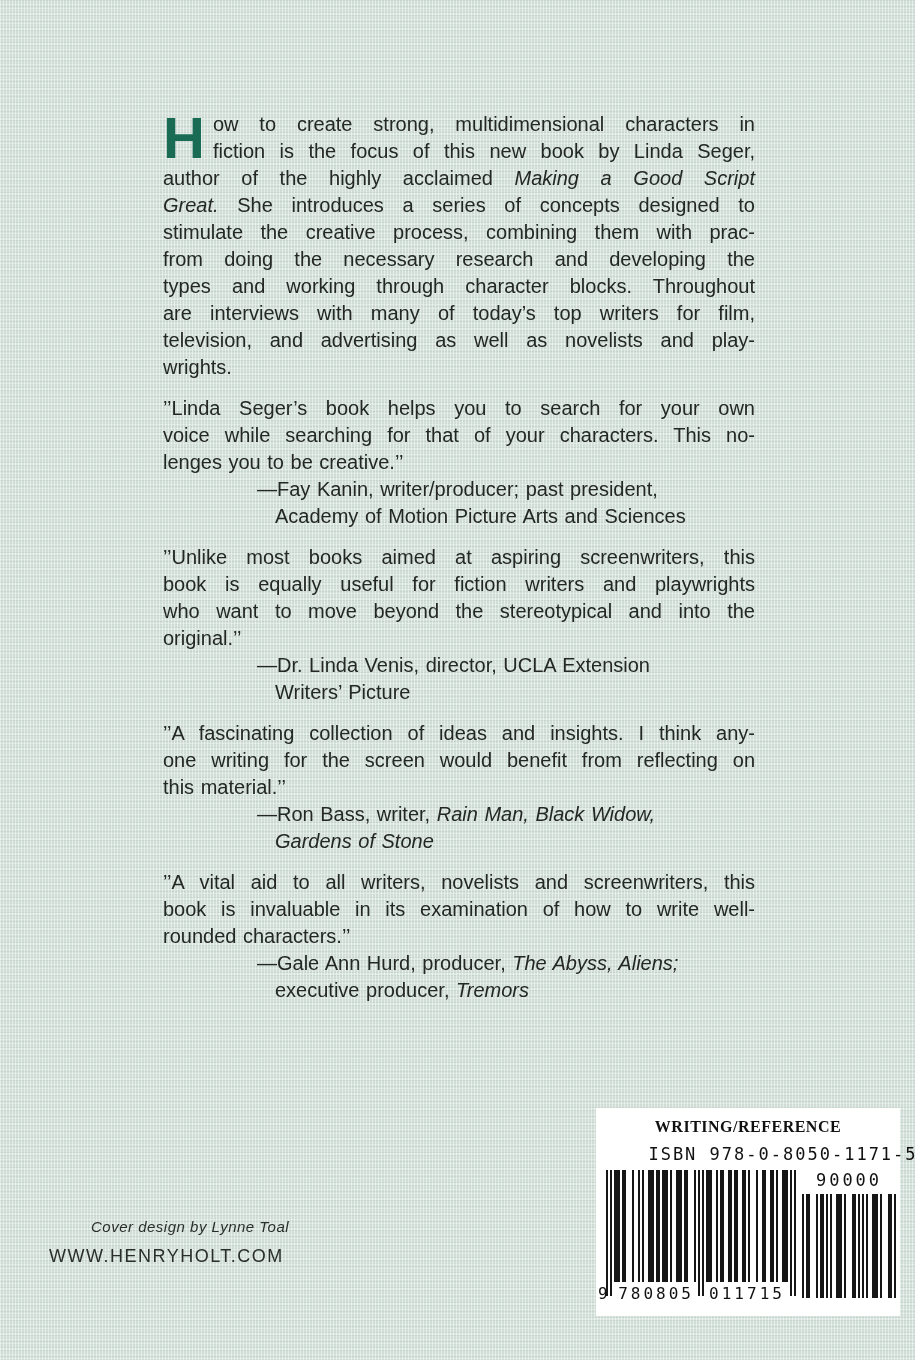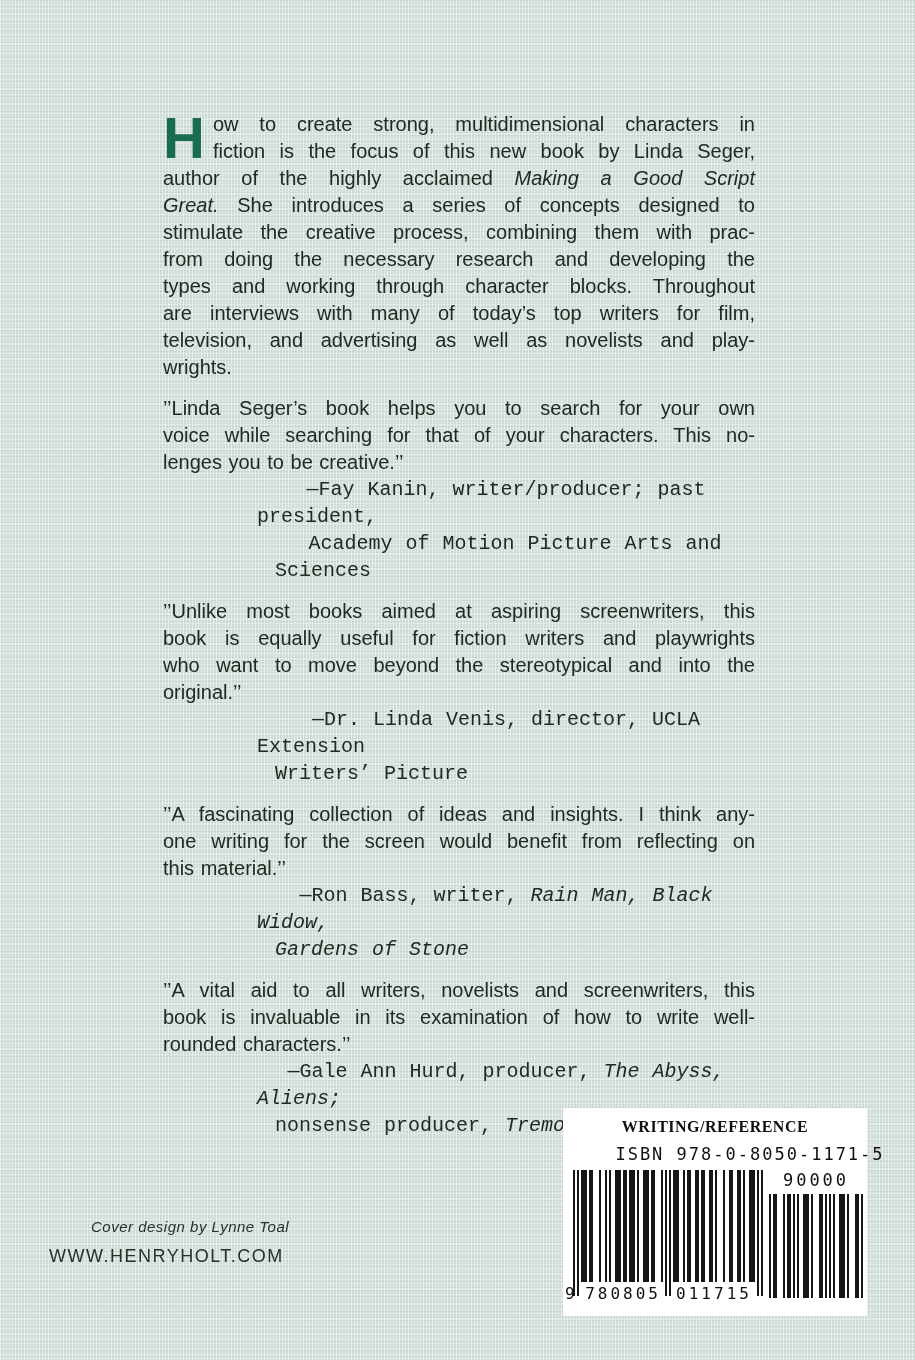--- a/index.html
+++ b/index.html
@@ -30,33 +30,33 @@
   .dropcap{
     float:left;
     font-size:58px;line-height:50px;height:52px;
     font-weight:700;
     margin:2px 9px 0 0;
     letter-spacing:-1px;
   }
   .attr-line{
     text-align:center;text-align-last:left;
     line-height:27px;min-height:27px;
-    margin-left:94px;word-spacing:1px;font-family:Liberation Mono, monospace;
+    margin-left:94px;word-spacing:1px;
   }
   .attr-line + .attr-line{margin-left:112px;}
   #footer-credit{
     position:absolute;left:51px;top:1218px;
     font-size:15px;font-style:italic;letter-spacing:0.5px;color:#2a2f2a;margin-left:40px;
   }
   #footer-site{
     position:absolute;left:49px;top:1246px;
     font-size:18px;letter-spacing:1.5px;color:#2a2f2a;
   }
   #barcode-box{
-    position:absolute;left:563px;top:1108px;width:304px;height:208px;
+    position:absolute;left:596px;top:1108px;width:304px;height:208px;
     background:#ffffff;
   }
   .bc-category{
     position:absolute;left:0;top:10px;width:100%;
     text-align:center;
     font-family:"Liberation Serif", serif;font-weight:700;
     font-size:16px;letter-spacing:0.5px;color:#111;
   }
   .bc-isbn{
     position:absolute;left:0;top:36px;width:100%;
@@ -119,21 +119,21 @@
         <div class="line"><span>one writing for the screen would benefit from reflecting on</span></div>
         <div class="line last"><span>this material.’’</span></div>
         <div class="attr-line"><span>—Ron Bass, writer, </span><span class="it">Rain Man, Black Widow,</span></div>
         <div class="attr-line"><span class="it">Gardens of Stone</span></div>
       </div>
       <div class="block">
         <div class="line"><span>’’A vital aid to all writers, novelists and screenwriters, this</span></div>
         <div class="line"><span>book is invaluable in its examination of how to write well-</span></div>
         <div class="line last"><span>rounded characters.’’</span></div>
         <div class="attr-line"><span>—Gale Ann Hurd, producer, </span><span class="it">The Abyss, Aliens;</span></div>
-        <div class="attr-line"><span>nonsense producer, </span><span class="it">Tremors</span></div>
+        <div class="attr-line"><span>executive producer, </span><span class="it">Tremors</span></div>
       </div>
     </div>
 </div>
 
 <div id="footer-credit">Cover design by Lynne Toal</div>
 <div id="footer-site">WWW.HENRYHOLT.COM</div>
 
 <div id="barcode-box">
   <div class="bc-category">WRITING/REFERENCE</div>
   <div class="bc-isbn">ISBN 978-0-8050-1171-5</div>

